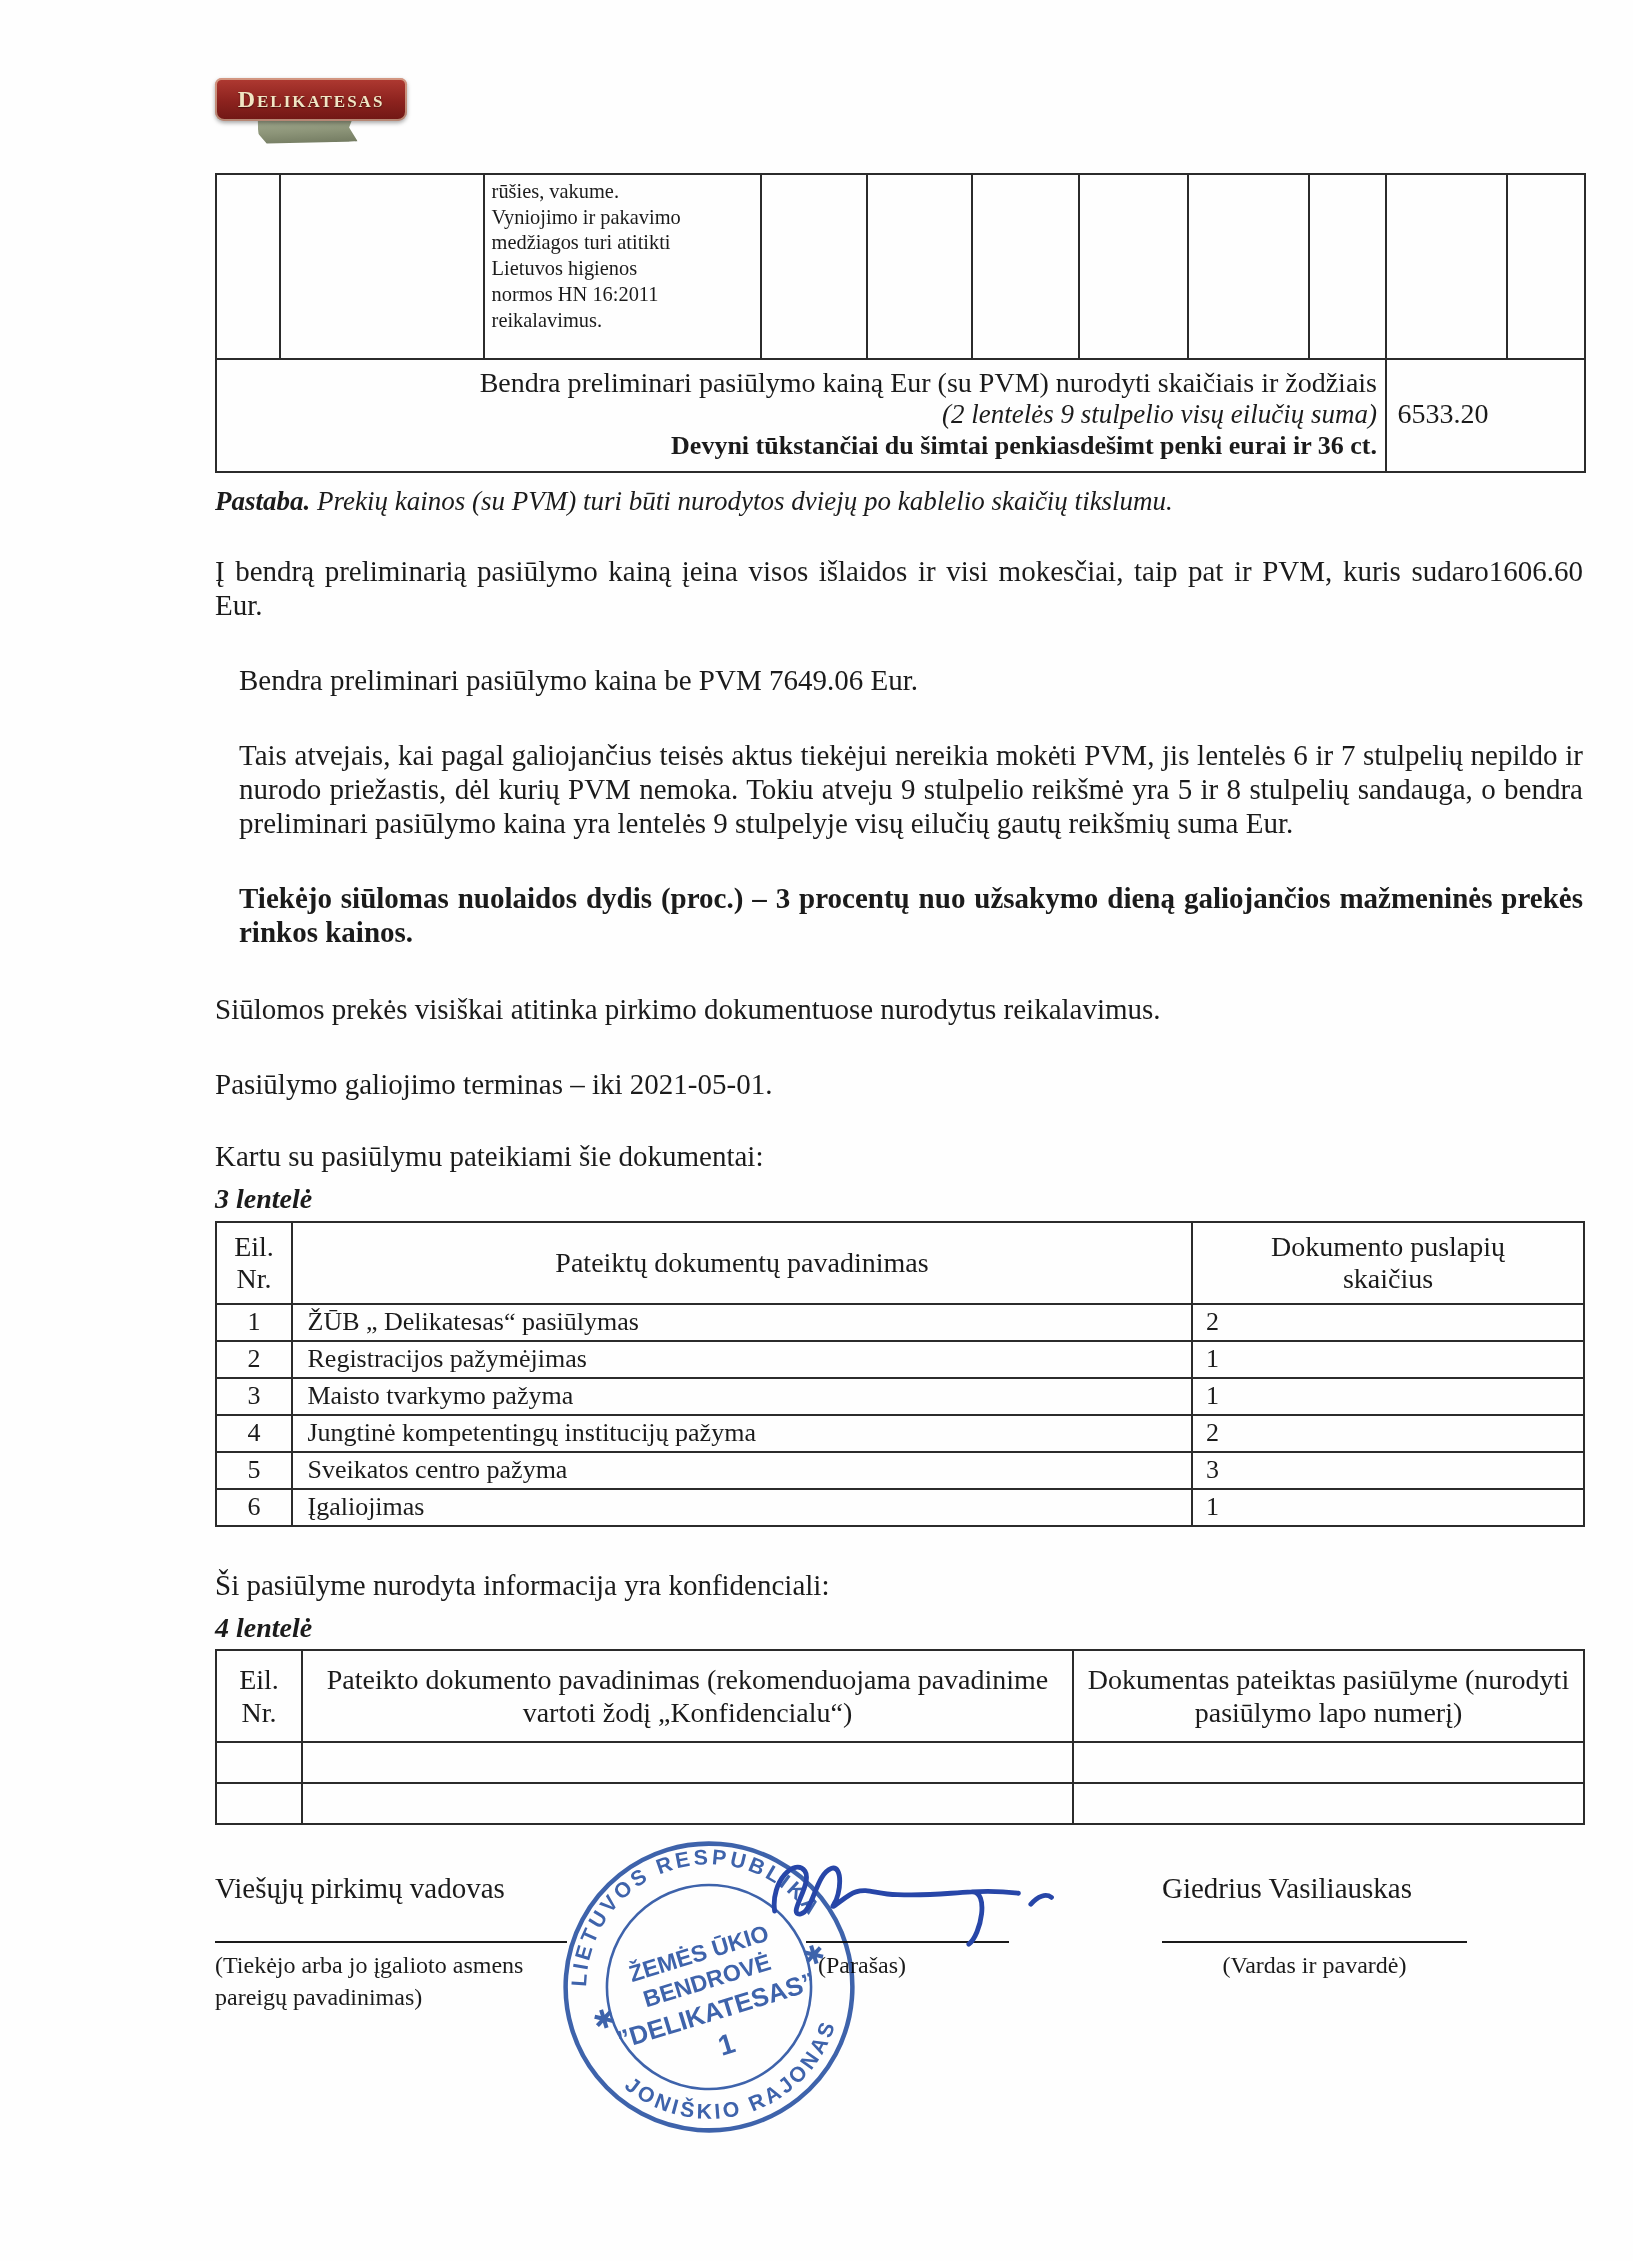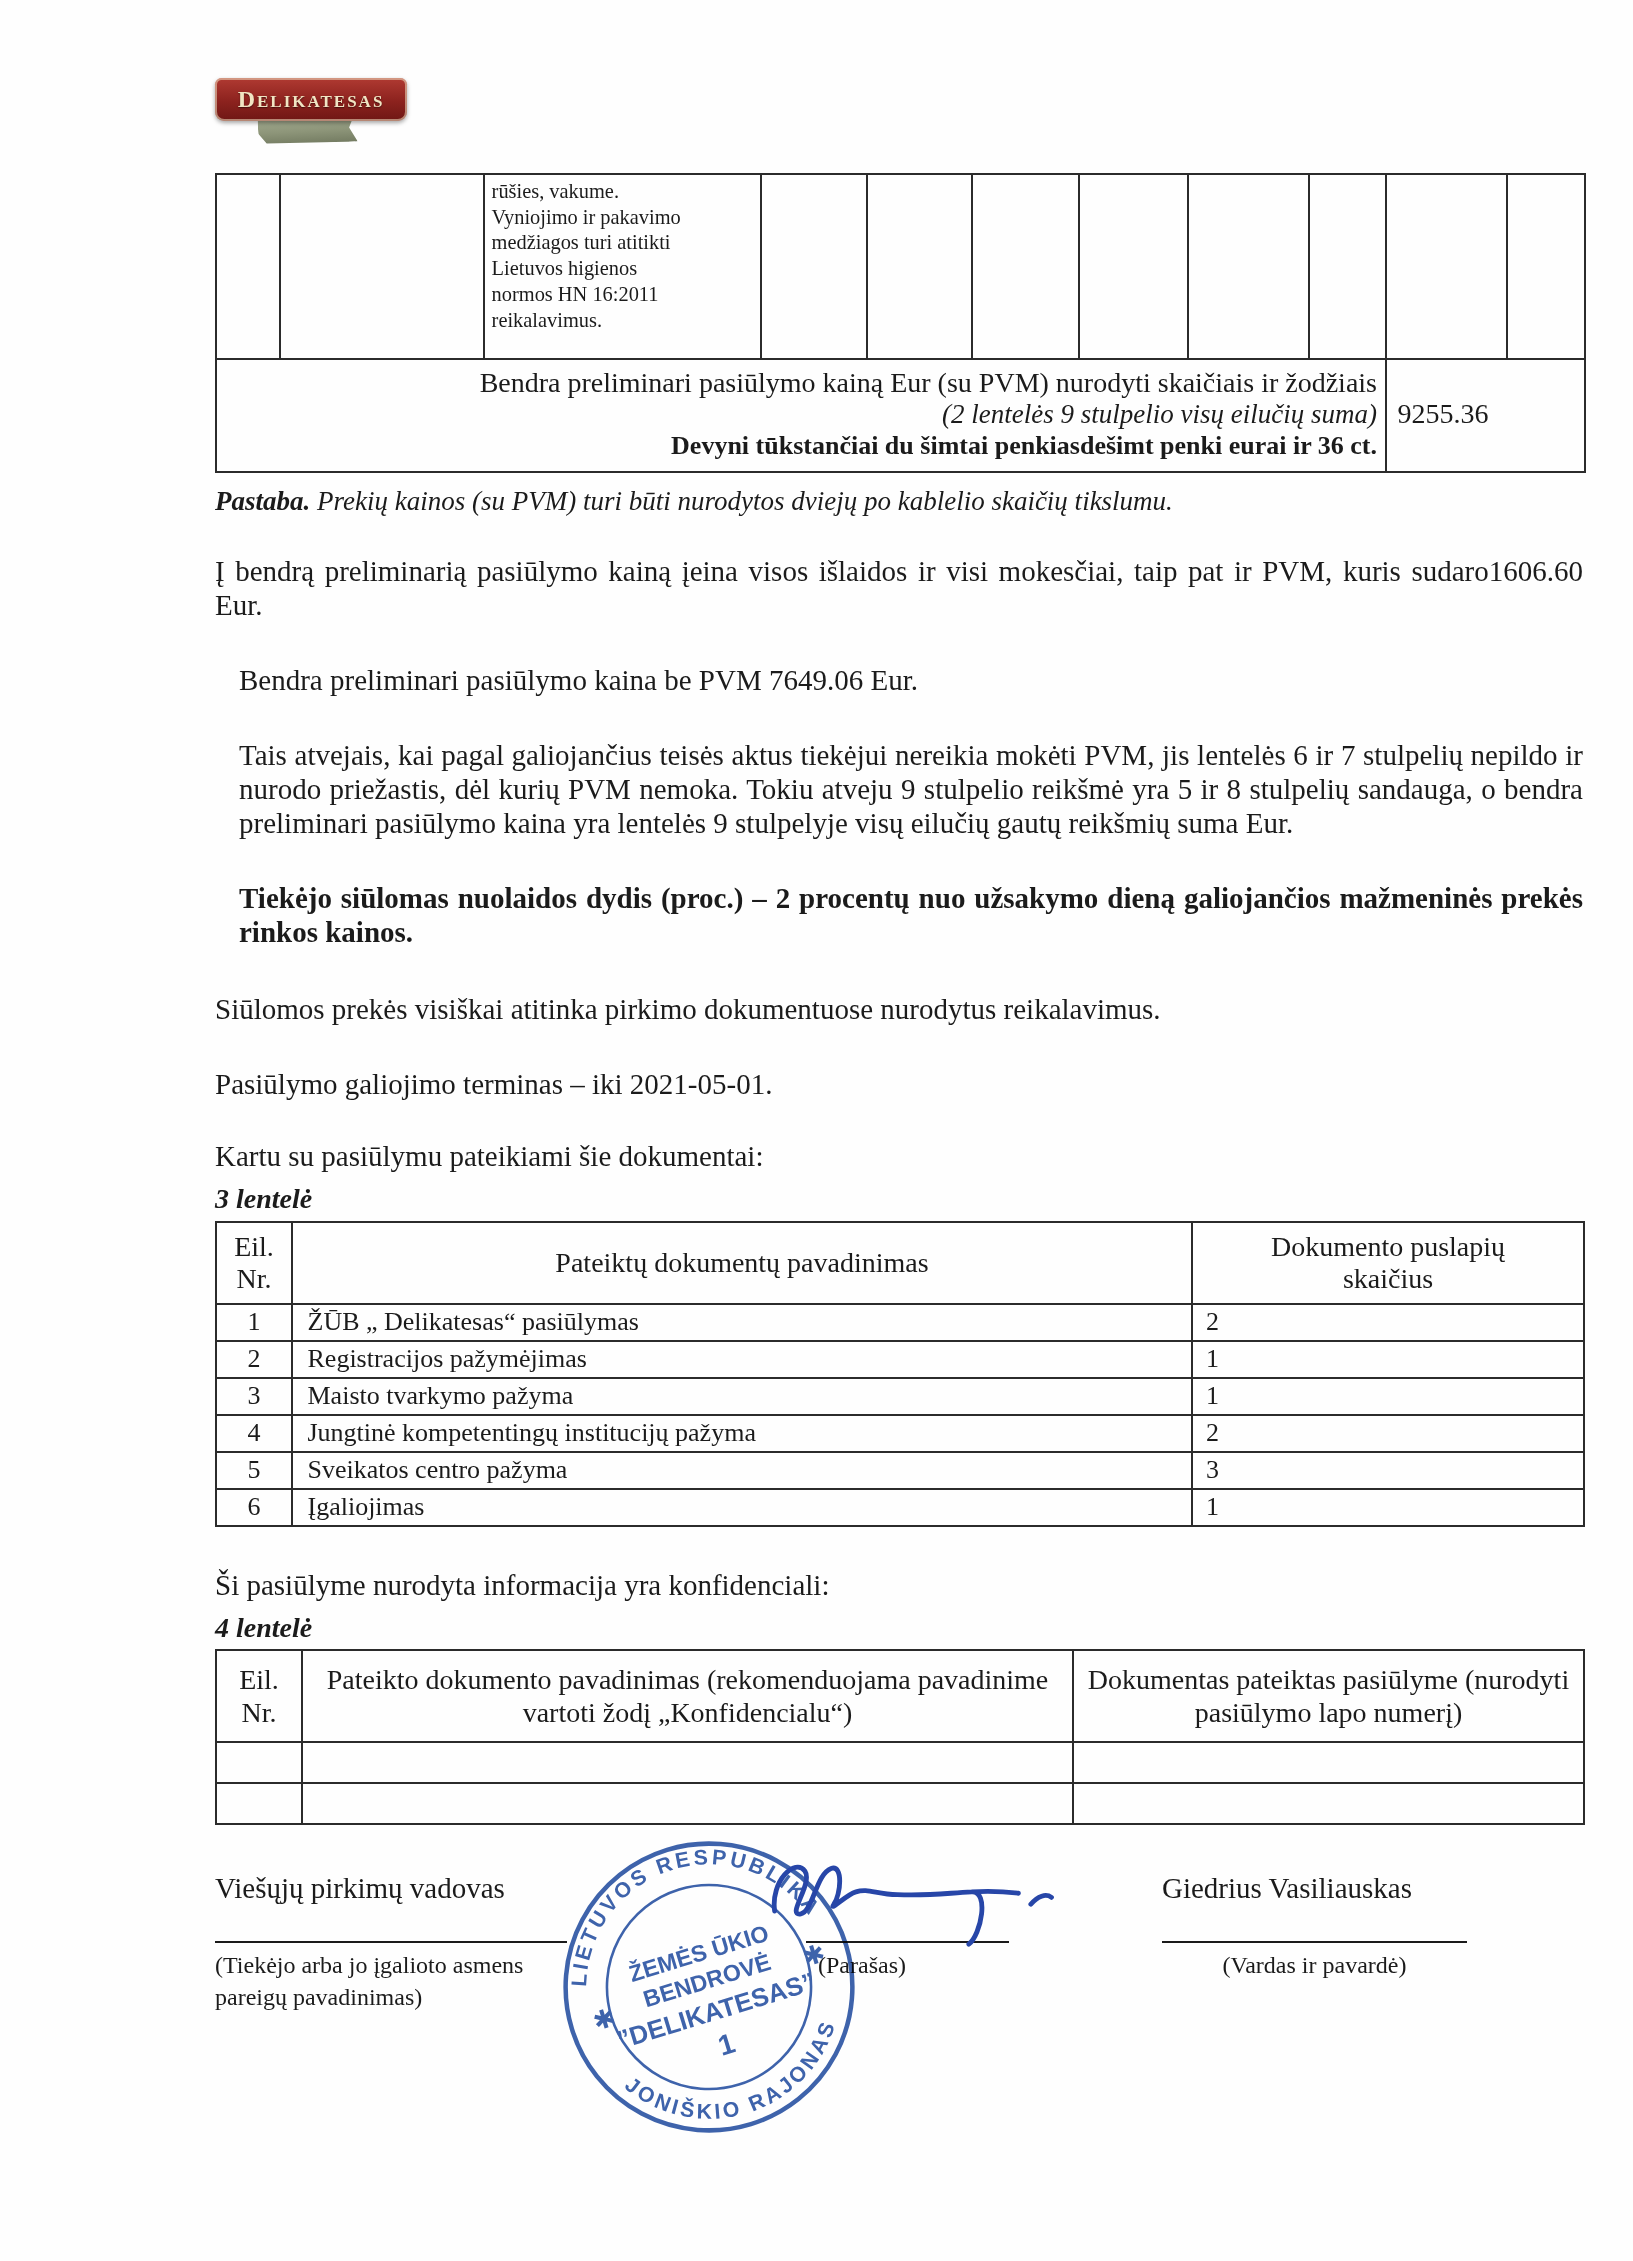--- a/index.html
+++ b/index.html
@@ -147,33 +147,33 @@
         <td></td>
         <td></td>
         <td></td>
       </tr>
       <tr>
         <td class="summary-cell" colspan="9">
           <div class="sum-l1">Bendra preliminari pasiūlymo kainą Eur (su PVM) nurodyti skaičiais ir žodžiais</div>
           <div class="sum-l2">(2 lentelės 9 stulpelio visų eilučių suma)</div>
           <div class="sum-l3">Devyni tūkstančiai du šimtai penkiasdešimt penki eurai ir 36 ct.</div>
         </td>
-        <td class="total-cell" colspan="2">9255.36</td>
+        <td class="total-cell" colspan="2">6533.20</td>
       </tr>
     </tbody>
       </table>
 
     <p class="note">
       <span class="note-label">Pastaba.</span><span> Prekių kainos (su PVM) turi būti nurodytos dviejų po kablelio skaičių tikslumu.</span>
     </p>
 
     <p class="p">Į bendrą preliminarią pasiūlymo kainą įeina visos išlaidos ir visi mokesčiai, taip pat ir PVM, kuris sudaro1606.60 Eur.</p>
     <p class="p m62">Bendra preliminari pasiūlymo kaina be PVM 7649.06 Eur.</p>
     <p class="p m62">Tais atvejais, kai pagal galiojančius teisės aktus tiekėjui nereikia mokėti PVM, jis lentelės 6 ir 7 stulpelių nepildo ir nurodo priežastis, dėl kurių PVM nemoka. Tokiu atveju 9 stulpelio reikšmė yra 5 ir 8 stulpelių sandauga, o bendra preliminari pasiūlymo kaina yra lentelės 9 stulpelyje visų eilučių gautų reikšmių suma Eur.</p>
-    <p class="p m62 bold">Tiekėjo siūlomas nuolaidos dydis (proc.) – 2 procentų nuo užsakymo dieną galiojančios mažmeninės prekės rinkos kainos.</p>
+    <p class="p m62 bold">Tiekėjo siūlomas nuolaidos dydis (proc.) – 3 procentų nuo užsakymo dieną galiojančios mažmeninės prekės rinkos kainos.</p>
     <p class="p m66">Siūlomos prekės visiškai atitinka pirkimo dokumentuose nurodytus reikalavimus.</p>
     <p class="p m64">Pasiūlymo galiojimo terminas – iki 2021-05-01.</p>
     <p class="p">Kartu su pasiūlymu pateikiami šie dokumentai:</p>
 
     <p class="tbl-label">3 lentelė</p>
 
     <table class="t3">
       <colgroup>
         <col style="width:76px">
           <col style="width:900px">

